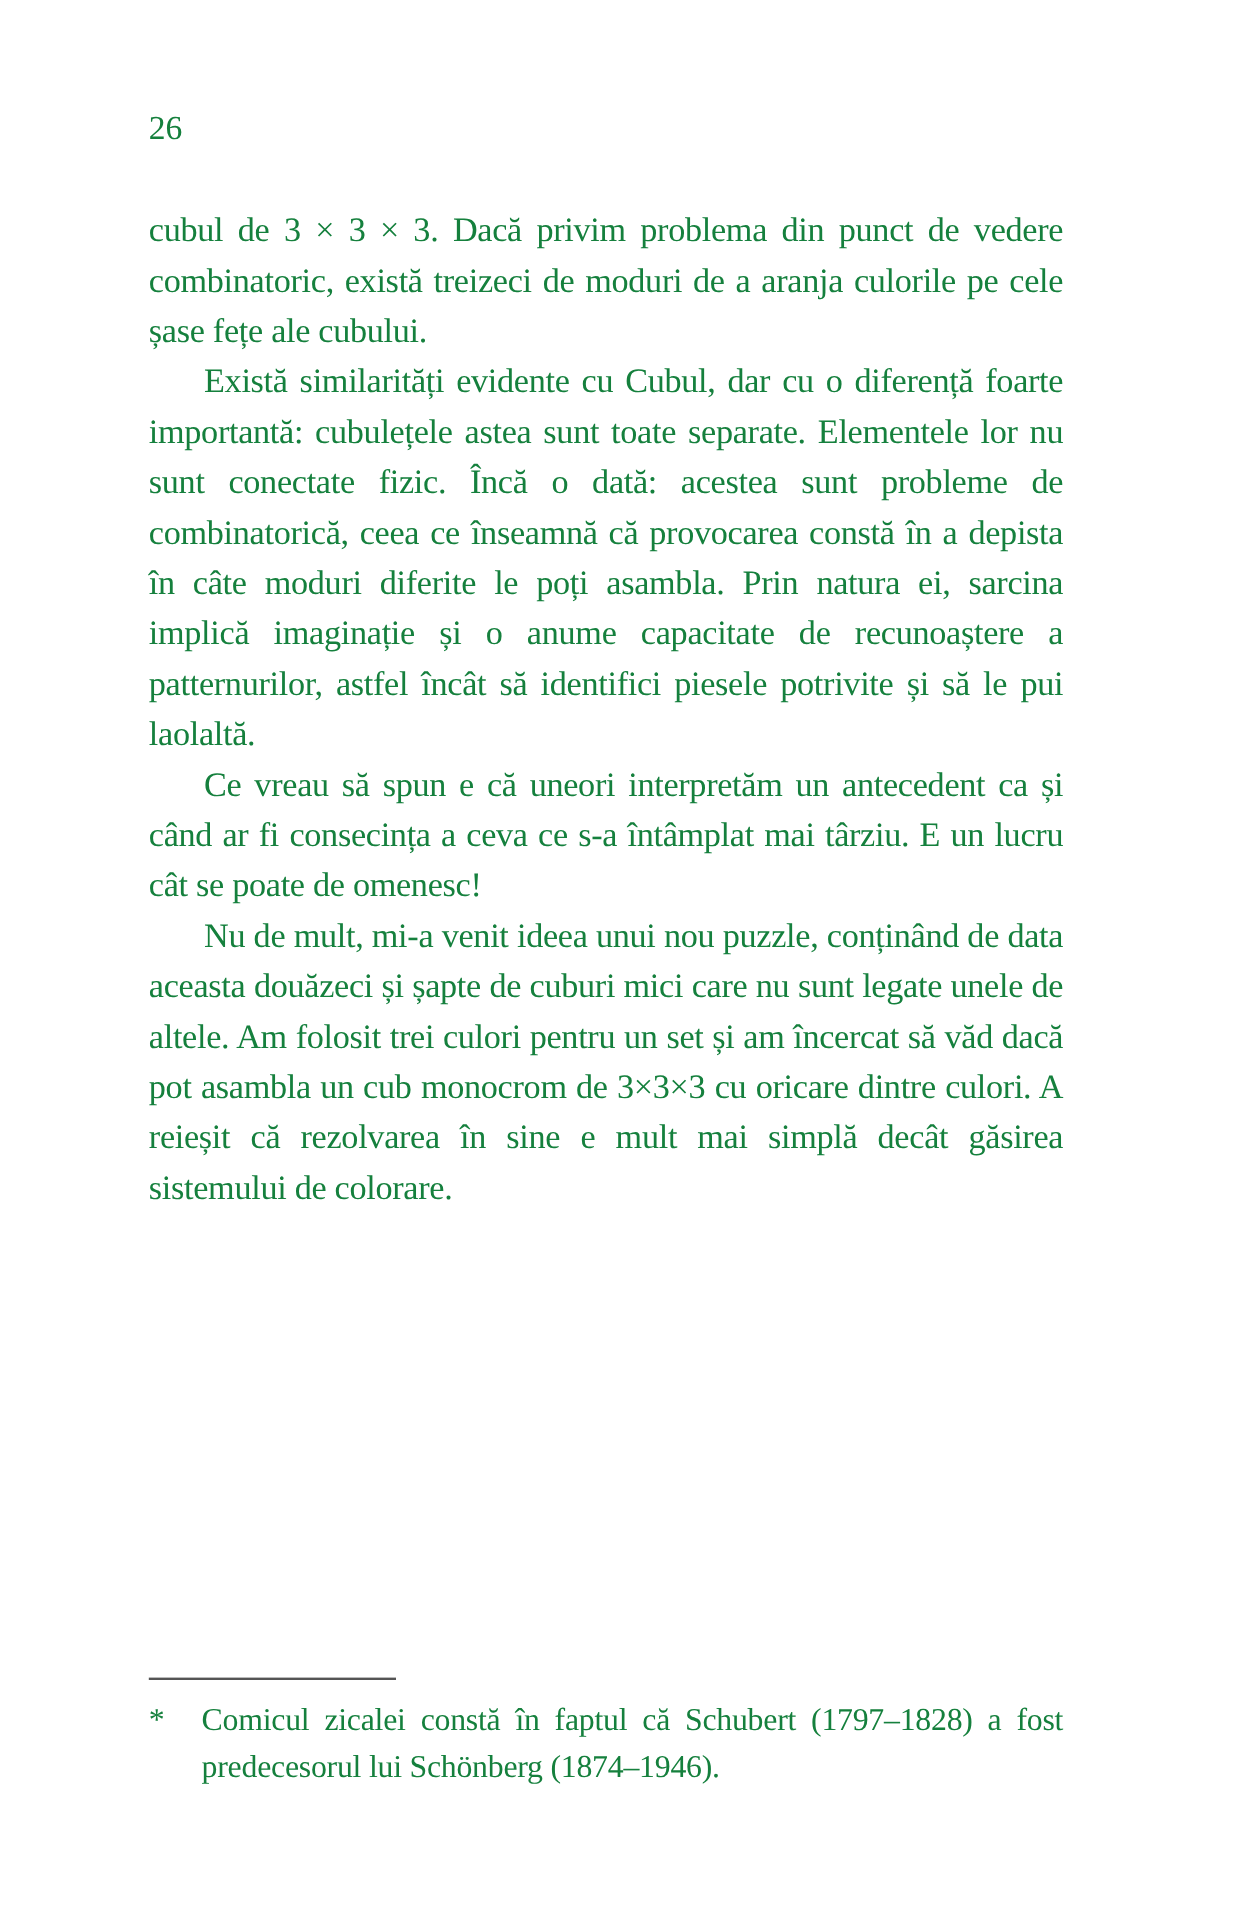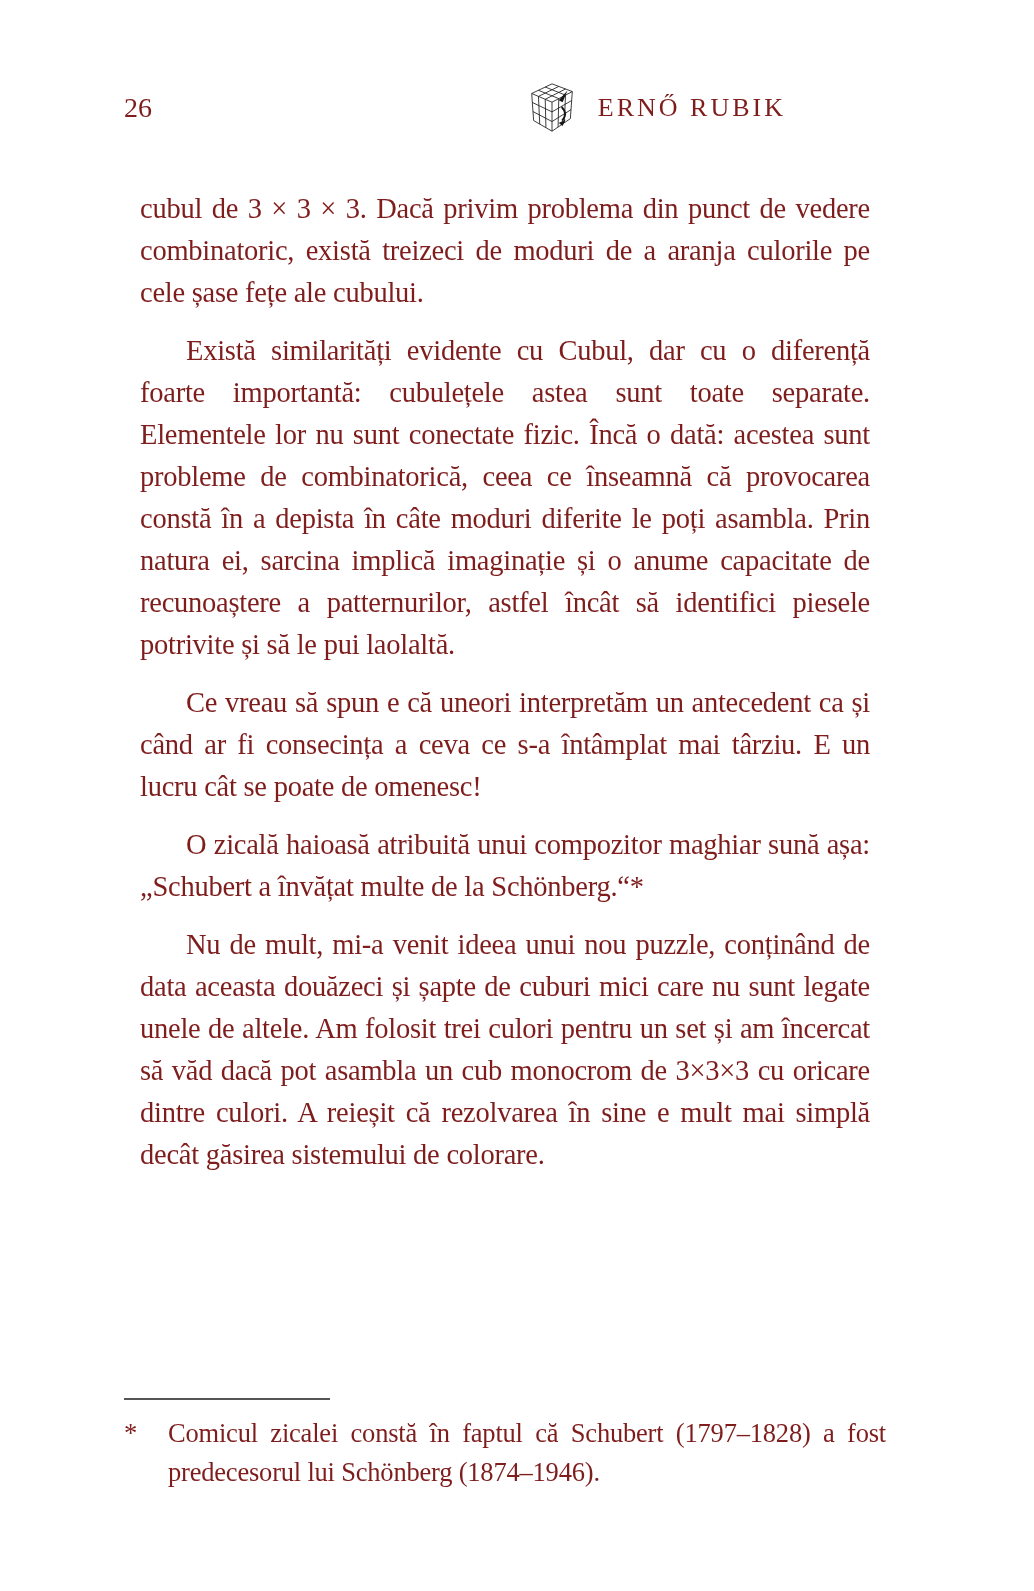--- a/index.html
+++ b/index.html
@@ -2,21 +2,21 @@
 <html lang="ro"><head>
 <meta charset="utf-8">
 <title>Ernő Rubik — pagina 26</title>
 <style>
   html, body { margin: 0; padding: 0; background: #ffffff; }
   .page {
     position: relative;
     width: 936px;
     height: 1591px;
     background: #ffffff;
-    color: #7f1d1d;
+    color: #15803d;
     font-family: "Liberation Serif", "DejaVu Serif", serif;
     overflow: hidden;
     box-sizing: border-box;
   }
 
   
   .header {
     position: absolute;
     top: 78px;
     left: 124px;
@@ -48,21 +48,21 @@
   .body-text {
     position: absolute;
     top: 172px;
     left: 124px;
     width: 762px;
     font-size: 28.5px;
     line-height: 42px;
     letter-spacing: -0.25px;
     text-align: justify;
   }
-  .para { margin: 16px; text-indent: 46px; }
+  .para { margin: 0; text-indent: 46px; }
   .para.no-indent { text-indent: 0; }
 
   
   .footnote-area {
     position: absolute;
     left: 124px;
     width: 762px;
     top: 1398px;
     background: #ffffff;
   }
@@ -80,48 +80,26 @@
   .fn-marker { flex: 0 0 44px; }
   .fn-text { flex: 1; text-align: justify; }
 </style>
 </head>
 <body>
 
 <div class="page">
 
   <header class="header">
     <span class="pagenum">26</span>
-    <div class="author-block">
-      <span class="cube-icon">
-        <svg viewBox="0 0 60 60" xmlns="http://www.w3.org/2000/svg" fill="none" stroke="#222222" stroke-width="0.9" stroke-linejoin="round">
-
-          <polygon points="30,5 51,13 49,41 30,54 11,43 9,15"></polygon>
-
-          <path d="M9,15 L30,24 L51,13 M30,24 L30,54"></path>
-
-          <path d="M23,8.3 L44,16.7 M16,11.7 L37,20.3 M37,7.7 L16,18 M44,10.3 L23,21"></path>
-
-          <path d="M16,18 L17.3,46.7 M23,21 L23.7,50.3 M9.7,24.3 L30,34 M10.3,33.7 L30,44"></path>
-
-          <path d="M37,20.3 L36.3,49.7 M44,16.7 L42.7,45.3 M30,34 L50.3,22.3 M30,44 L49.7,31.7"></path>
-
-          <path d="M37,22 L46,12 L41,24 Z" fill="#161616" stroke="none"></path>
-          <path d="M40,29 c4.5,4.5 4.5,9.5 0.5,14" stroke="#161616" stroke-width="2"></path>
-          <path d="M37,45.5 L44,42 L41,48.5 Z" fill="#161616" stroke="none"></path>
-        </svg>
-      </span>
-      <span class="author">ERNŐ RUBIK</span>
-    </div>
   </header>
 
   <main class="body-text">
     <p class="para no-indent">cubul de 3 × 3 × 3. Dacă privim problema din punct de vedere combinatoric, există treizeci de moduri de a aranja culorile pe cele șase fețe ale cubului.</p>
     <p class="para">Există similarități evidente cu Cubul, dar cu o diferență foarte importantă: cubulețele astea sunt toate separate. Elementele lor nu sunt conectate fizic. Încă o dată: acestea sunt probleme de combinatorică, ceea ce înseamnă că provocarea constă în a depista în câte moduri diferite le poți asambla. Prin natura ei, sarcina implică imaginație și o anume capacitate de recunoaștere a patternurilor, astfel încât să identifici piesele potrivite și să le pui laolaltă.</p>
     <p class="para">Ce vreau să spun e că uneori interpretăm un antecedent ca și când ar fi consecința a ceva ce s-a întâmplat mai târziu. E un lucru cât se poate de omenesc!</p>
-    <p class="para">O zicală haioasă atribuită unui compozitor maghiar sună așa: „Schubert a învățat multe de la Schönberg.“*</p>
     <p class="para">Nu de mult, mi-a venit ideea unui nou puzzle, conținând de data aceasta douăzeci și șapte de cuburi mici care nu sunt legate unele de altele. Am folosit trei culori pentru un set și am încercat să văd dacă pot asambla un cub monocrom de 3×3×3 cu oricare dintre culori. A reieșit că rezolvarea în sine e mult mai simplă decât găsirea sistemului de colorare.</p>
   </main>
 
   <div class="footnote-area">
     <div class="footnote-rule"></div>
     <div class="footnote">
       <span class="fn-marker">*</span>
       <span class="fn-text">Comicul zicalei constă în faptul că Schubert (1797–1828) a fost predecesorul lui Schönberg (1874–1946).</span>
     </div>
   </div>

